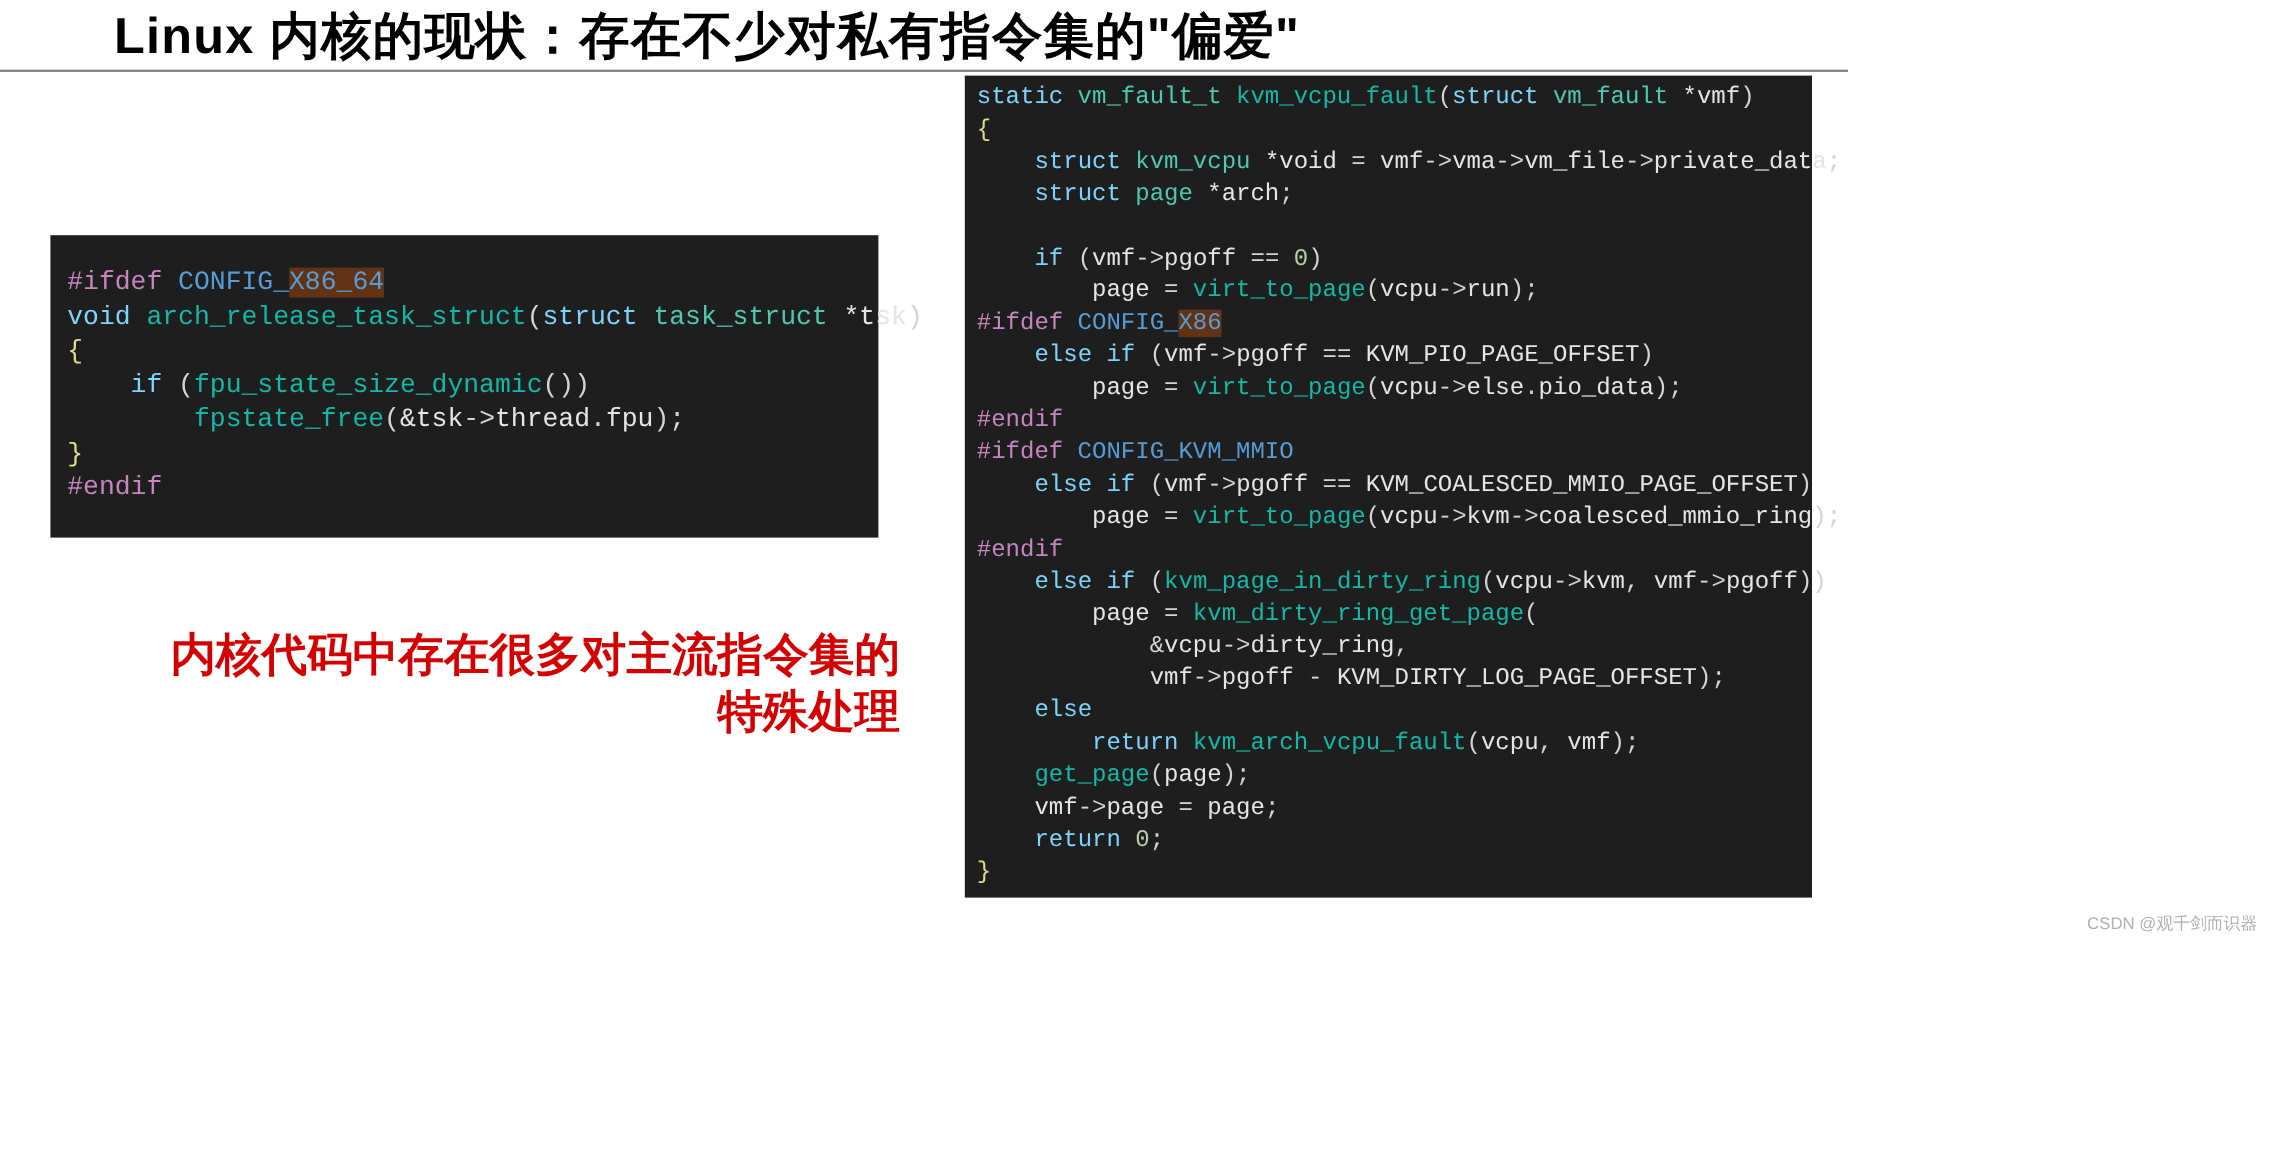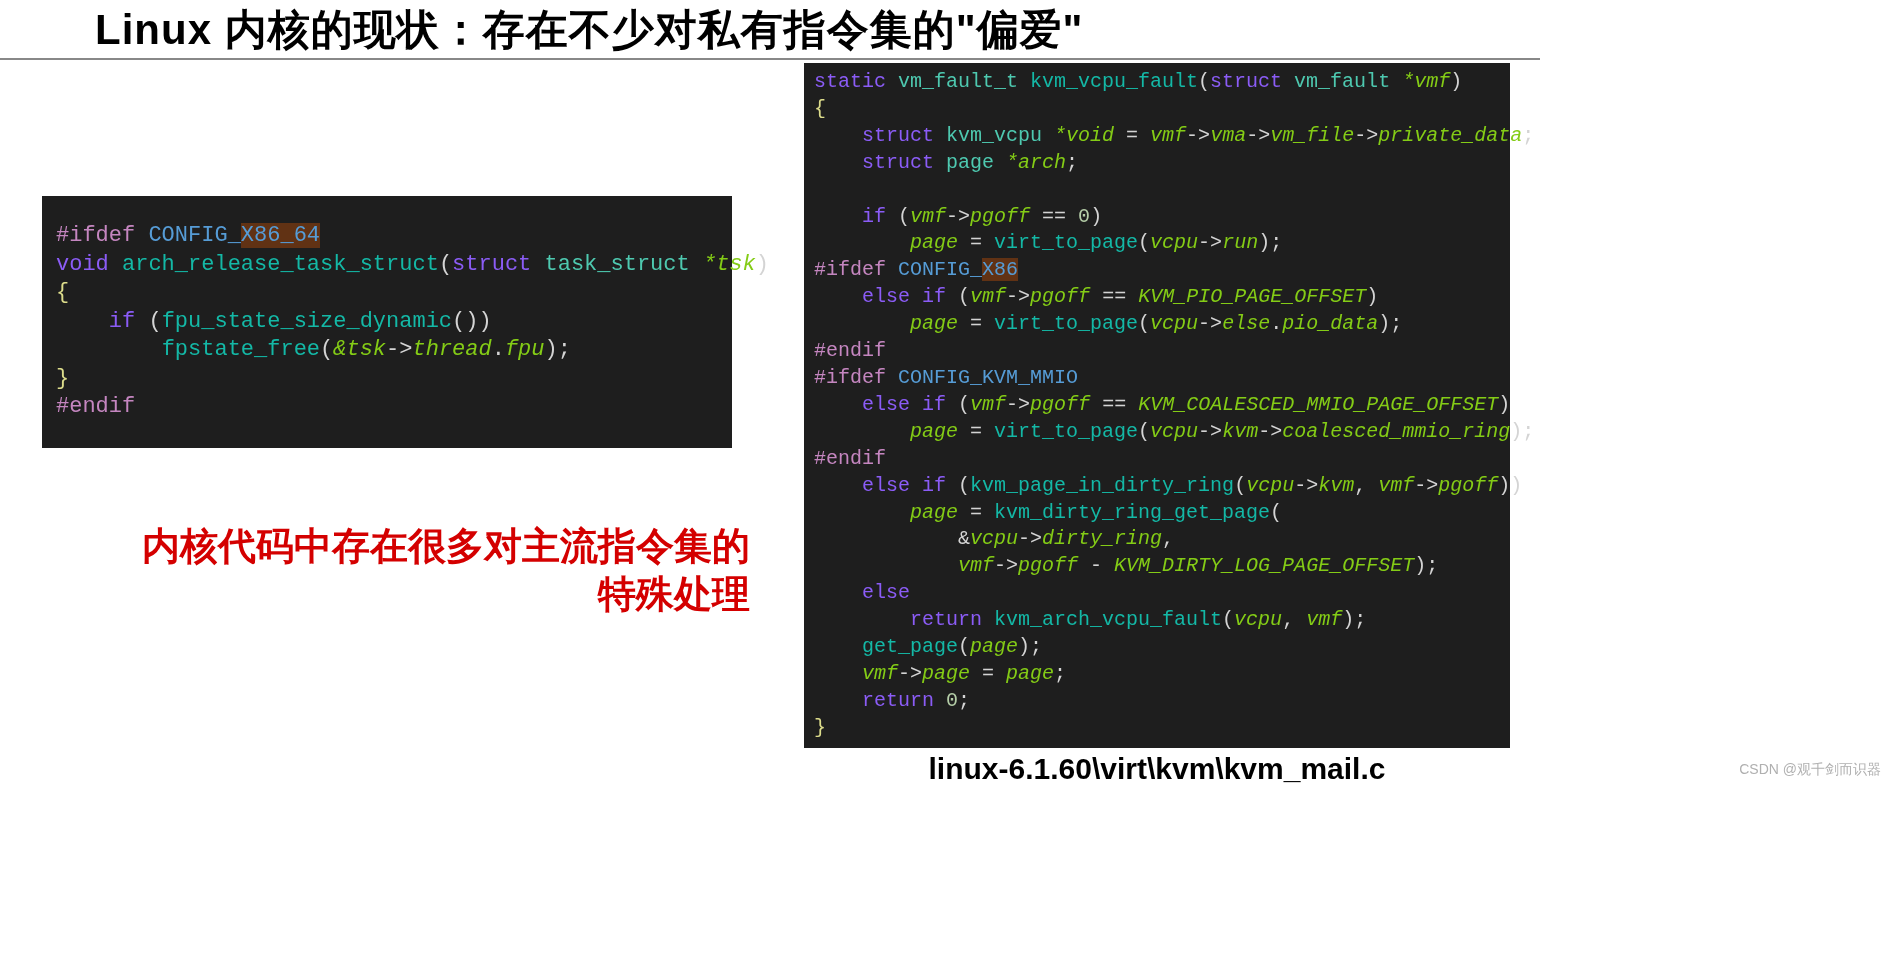--- a/index.html
+++ b/index.html
@@ -90,25 +90,25 @@
     position: absolute;
     right: 10px;
     bottom: 190px;
     font-size: 14px;
     color: #b0b0b0;
     font-family: Arial, sans-serif;
     margin-left: 18px;
   }
 
   
-  .kw   { color: #8b5cf6; }  
+  .kw   { color: #7dd3fc; }  
   .pp   { color: #c586c0; }  
   .mac  { color: #569cd6; }  
   .fn   { color: #14b8a6; }  
-  .id   { color: #84cc16; font-style: italic; }  
+  .id   { color: #e5e5e5; }  
   .num  { color: #b5cea8; }
   .tkw  { color: #4ec9b0; }  
   .brc  { color: #dcdc8b; }
   .hl   { background: #613214; }
 </style>
 </head>
 <body>
 
 <div class="slide">
 
@@ -147,17 +147,16 @@
         <span class="id">page</span> = <span class="fn">kvm_dirty_ring_get_page</span>(
             &amp;<span class="id">vcpu</span>-&gt;<span class="id">dirty_ring</span>,
             <span class="id">vmf</span>-&gt;<span class="id">pgoff</span> - <span class="id">KVM_DIRTY_LOG_PAGE_OFFSET</span>);
     <span class="kw">else</span>
         <span class="kw">return</span> <span class="fn">kvm_arch_vcpu_fault</span>(<span class="id">vcpu</span>, <span class="id">vmf</span>);
     <span class="fn">get_page</span>(<span class="id">page</span>);
     <span class="id">vmf</span>-&gt;<span class="id">page</span> = <span class="id">page</span>;
     <span class="kw">return</span> <span class="num">0</span>;
 <span class="brc">}</span></div>
 
-  <div class="filepath">linux-6.1.60\virt\kvm\kvm_mail.c</div>
 
 </div>
 
 <div class="watermark">CSDN @观千剑而识器</div>
 
 </body></html>

